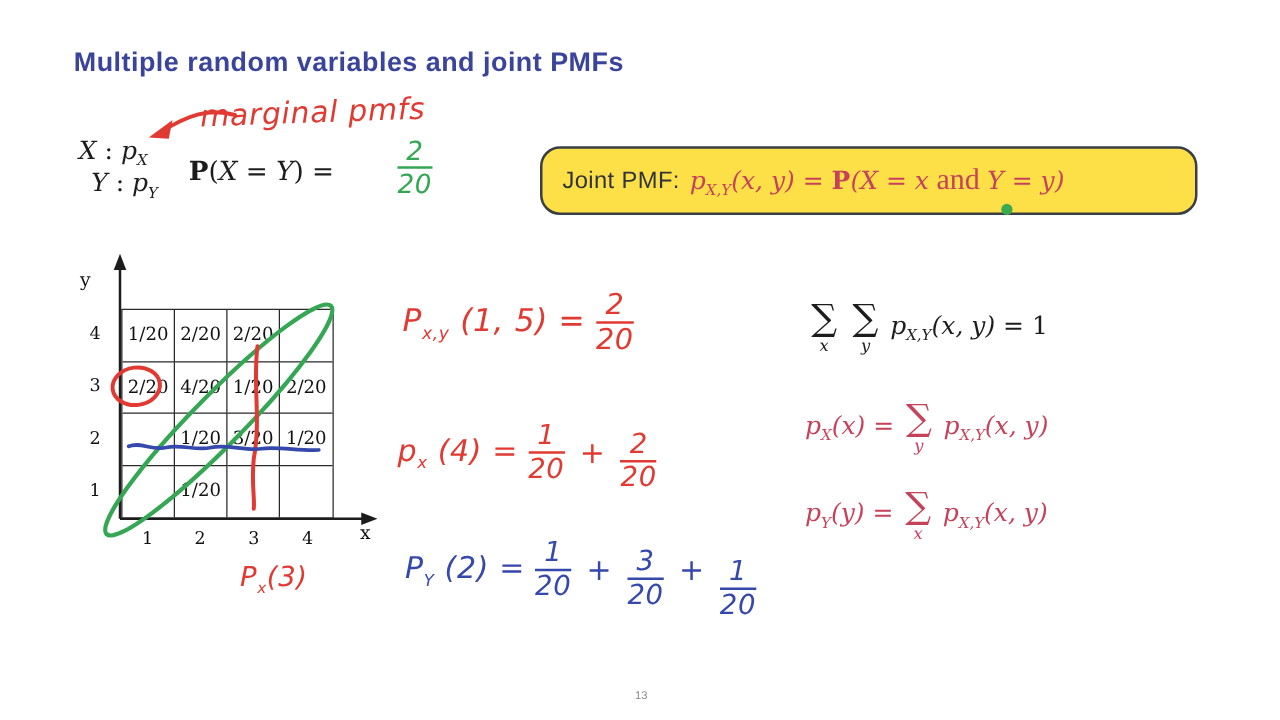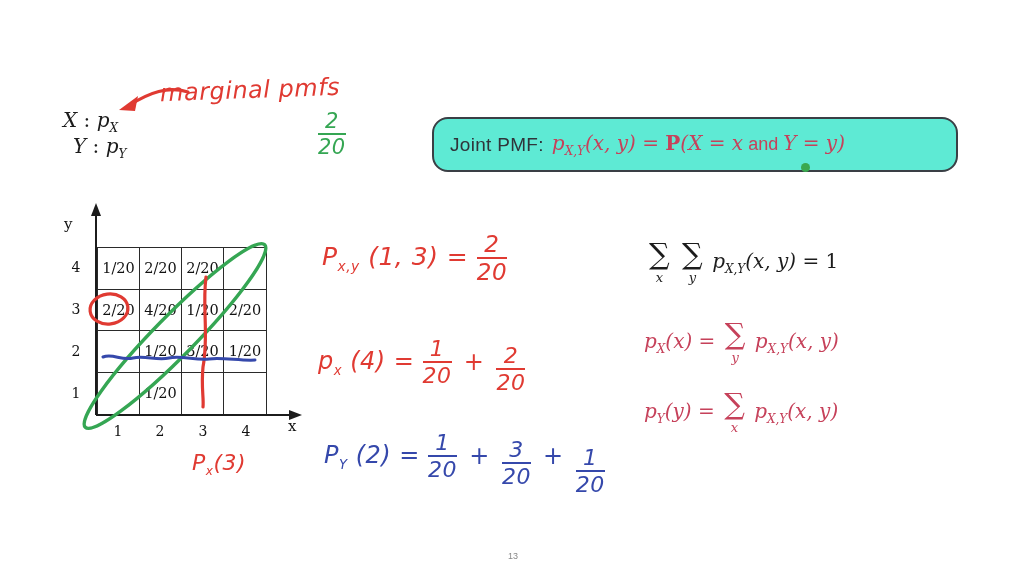--- a/index.html
+++ b/index.html
@@ -28,21 +28,21 @@
   .hw sub{font-size:0.55em;font-style:italic;}
   .hfrac{display:inline-block;text-align:center;vertical-align:middle;line-height:1.05;}
   .hfrac .num{display:block;padding:0 5px 1px;border-bottom:2.5px solid currentColor;}
   .hfrac .den{display:block;padding-top:1px;}
   .drop1{margin-top:14px;}
   .drop2{margin-top:30px;}
   .plus{vertical-align:middle;margin:0 4px;}
   
   .jointbox{
     left:432px;top:117px;width:526px;height:55px;box-sizing:border-box;
-    background:#5eead4;border:2.5px solid #3a3f45;border-radius:16px;
+    background:#fde047;border:2.5px solid #3a3f45;border-radius:16px;
     display:flex;align-items:center;padding-left:16px;gap:8px;
   }
   .jointbox .lbl{font-size:19px;color:#30343a;letter-spacing:0.3px;}
   .jointbox .math{font-size:20px;}
   .greendot{left:801px;top:163px;width:9px;height:9px;border-radius:50%;background:#3aa94f;}
   
   .pmf-grid{
     left:97px;top:247px;width:170px;height:168px;
     display:grid;grid-template-columns:repeat(4,1fr);grid-template-rows:repeat(4,1fr);
     border:1.6px solid #2a2a2a;box-sizing:border-box;
@@ -64,43 +64,47 @@
   .sum .sigma{font-size:29px;font-style:normal;}
   .sum .ssub{font-size:13px;font-style:italic;margin-top:2px;}
   .pagenum{left:498px;top:551px;width:30px;text-align:center;font-size:9px;color:#888;}
   svg{display:block;}
 </style>
 </head>
 <body>
 
 <div class="slide">
 
+  <div class="abs title">Multiple random variables and joint PMFs</div>
 
   <div class="abs hw red" style="left:160px;top:76px;font-size:24px;transform:rotate(-2deg);">marginal pmfs</div>
   <svg class="abs" style="left:116px;top:84px;" width="78" height="36" viewBox="0 0 78 36">
     <path d="M72,8 C52,2 34,8 12,22" stroke="#e03a32" stroke-width="3.2" fill="none" stroke-linecap="round"></path>
     <polygon points="3,26 22,12 19,27" fill="#e03a32"></polygon>
   </svg>
 
   <div class="abs math" style="left:63px;top:108px;text-align:right;">
     <i>X</i><span> : </span><i>p</i><sub>X</sub>
   </div>
   <div class="abs math" style="left:73px;top:134px;">
     <i>Y</i><span> : </span><i>p</i><sub>Y</sub>
   </div>
 
+  <div class="abs math" style="left:151px;top:124px;font-size:21px;">
+    <span class="bfP">P</span><span>(</span><i>X</i><span> = </span><i>Y</i><span>) =</span>
+  </div>
   <span class="abs hw green hfrac" style="left:318px;top:110px;font-size:21px;">
     <span class="num">2</span>
     <span class="den">20</span>
   </span>
 
   <div class="abs jointbox">
     <span class="lbl">Joint PMF:</span>
     <span class="math printred">
-      <i>p</i><sub>X,Y</sub><i>(x, y)</i><span> = </span><span class="bfP">P</span><i>(X = x</i><span style="font-family:Liberation Sans, sans-serif;font-style:normal;font-size:18px;"> and </span><i>Y = y)</i>
+      <i>p</i><sub>X,Y</sub><i>(x, y)</i><span> = </span><span class="bfP">P</span><i>(X = x</i><span style="font-family:Liberation Serif, serif;font-style:normal;font-size:24px;"> and </span><i>Y = y)</i>
     </span>
   </div>
   <div class="abs greendot"></div>
 
   <div class="abs pmf-grid">
     <div class="cell">1/20</div>
     <div class="cell">2/20</div>
     <div class="cell">2/20</div>
     <div class="cell"></div>
     <div class="cell">2/20</div>
@@ -144,21 +148,21 @@
 
     <path d="M63,162 c10,-4 18,4 30,1 s24,3 36,0 s28,3 40,1 s32,2 46,1" fill="none" stroke="#3548ab" stroke-width="3" stroke-linecap="round"></path>
   </svg>
 
   <div class="abs hw red" style="left:192px;top:450px;font-size:22px;">
     <span>P</span><sub>x</sub><span>(3)</span>
   </div>
 
   <div class="abs hw red" style="left:322px;top:232px;font-size:25px;">
     <span>P</span><sub>x,y</sub>
-    <span>(1, 3)</span>
+    <span>(1, 5)</span>
     <span>=</span>
     <span class="hfrac" style="font-size:23px;">
       <span class="num">2</span>
       <span class="den">20</span>
     </span>
   </div>
 
   <div class="abs hw red" style="left:318px;top:330px;font-size:24px;">
     <span>p</span><sub>x</sub>
     <span>(4)</span>

